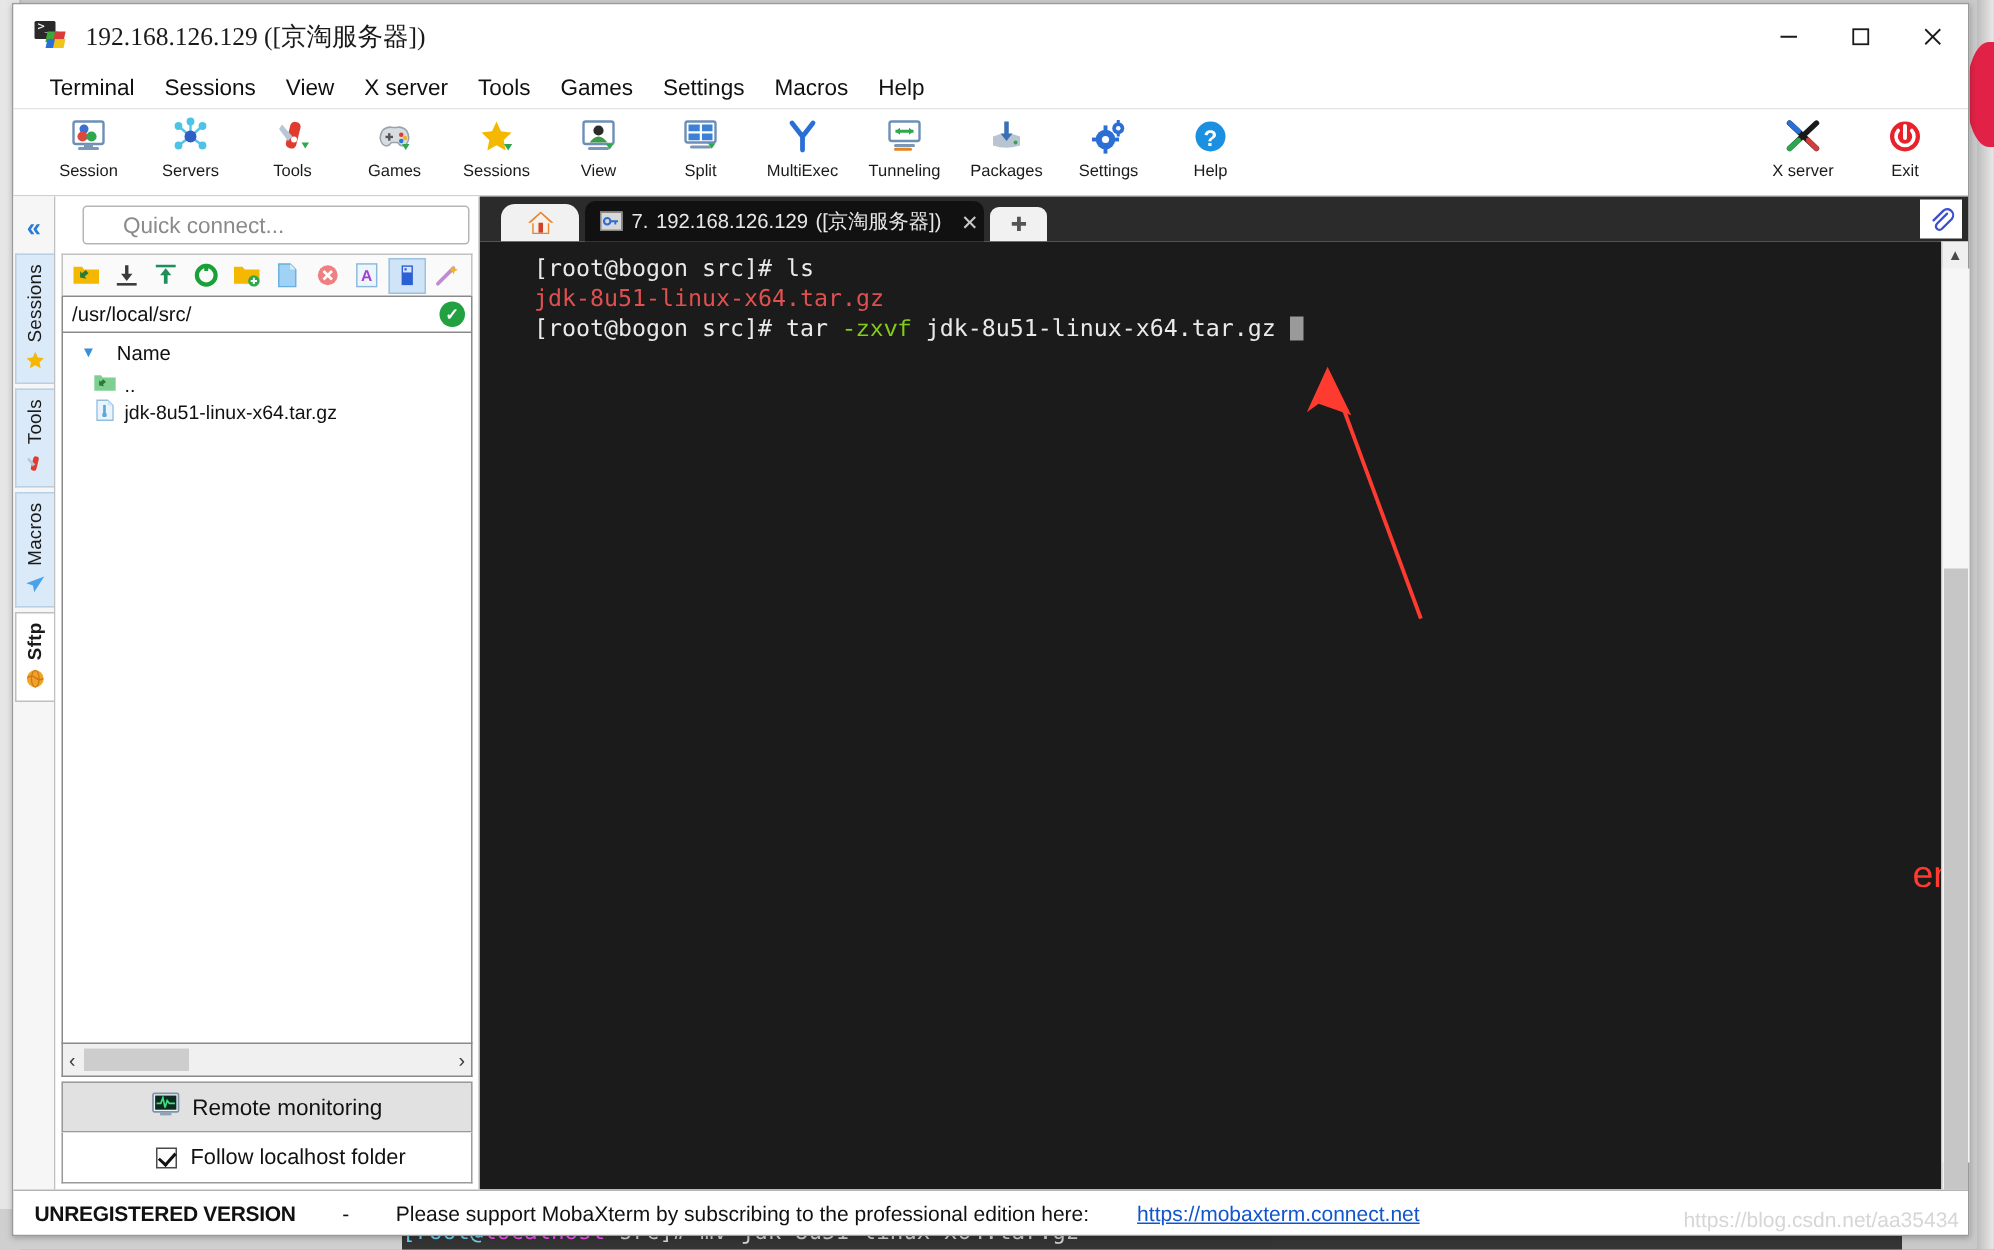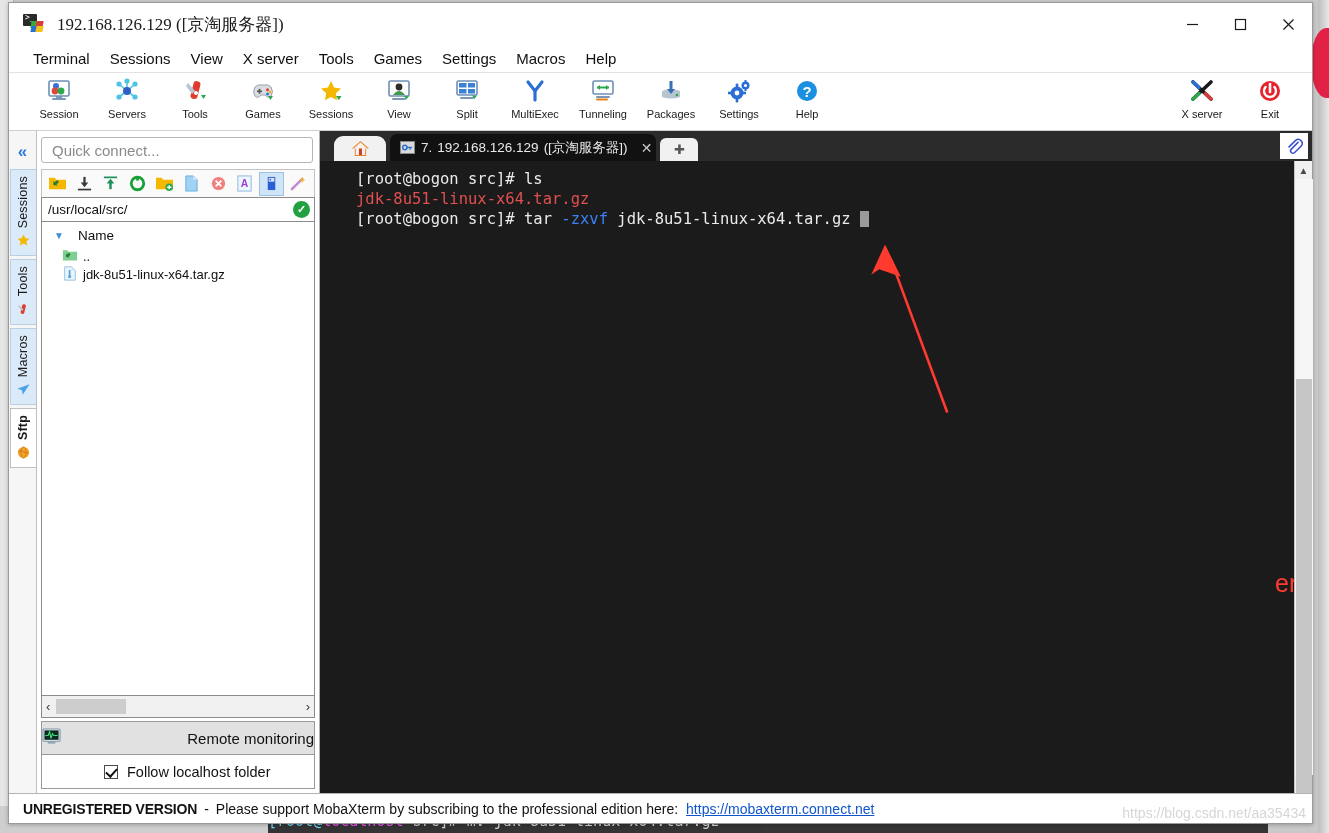--- a/index.html
+++ b/index.html
@@ -170,26 +170,26 @@
 
   
   #sftp {
     width: 283px; flex: 0 0 283px;
     display: flex; flex-direction: column;
     background: #fff;
     border-right: 1px solid #b0b0b0;
     padding: 0 4px 4px 4px;
   }
   #quick-connect {
-    margin: 6px 2px 6px 0;
+    margin: 6px 2px 6px 14px;
     height: 26px;
     border: 1px solid #b6b6b6;
     border-radius: 3px;
     display: flex; align-items: center;
-    padding-left: 10px;
+    padding-left: 26px;
     color: #8a8a8a; font-size: 15px;
     background: #fff;
   }
   #sftp-toolbar {
     display: flex; align-items: center;
     border: 1px solid #c2c2c2;
     border-bottom: none;
     height: 28px;
     background: #fafafa;
     padding: 0 2px;
@@ -237,21 +237,21 @@
     padding: 0 4px;
     font-size: 13px; color: #3a3a3a;
   }
   #hscroll .thumb { height: 15px; width: 70px; background: #cdcdcd; margin-left: 6px; flex: 0 0 70px;}
   #hscroll .track { flex: 1 1 auto; }
   #remote-mon {
     height: 34px; flex: 0 0 34px;
     margin-top: 3px;
     border: 1px solid #9a9a9a;
     background: #e1e1e1;
-    display: flex; align-items: center; justify-content: space-between;
+    display: flex; align-items: center; justify-content: center;
     font-size: 15px; color: #111;
   }
   #remote-mon .mico { margin-right: 8px; }
   #follow-row {
     height: 34px; flex: 0 0 34px;
     display: flex; align-items: center;
     padding-left: 62px;
     font-size: 14.5px; color: #111;
     border: 1px solid #9a9a9a; border-top: none;
     background: #fff;
@@ -326,21 +326,21 @@
     position: relative;
     overflow: hidden;
     padding: 8px 0 0 4px;
     font-family: "DejaVu Sans Mono", monospace;
     font-size: 15.5px;
     line-height: 20px;
   }
   .tline { white-space: pre; color: #e6e6e6; margin-left: 32px; }
   .c-white { color: #eaeaea; }
   .c-red   { color: #e05050; }
-  .c-cyan  { color: #3b82f6; }
+  .c-cyan  { color: #84cc16; font-family: Liberation Mono, monospace; }
   .cursor {
     display: inline-block; width: 9px; height: 16px;
     background: #9a9a9a; vertical-align: -3px;
   }
   #annot { position: absolute; left: 0; top: 0; width: 100%; height: 100%; pointer-events: none; }
   #annot-label {
     position: absolute; left: 955px; top: 412px;
     color: #ff3b30; font-size: 25px;
     font-family: "Liberation Sans", sans-serif;
   }
@@ -358,20 +358,21 @@
 
   
   #statusbar {
     height: 30px; flex: 0 0 30px;
     background: #fff;
     border-top: 1px solid #b4b4b4;
     display: flex; align-items: center;
     padding-left: 14px;
     font-size: 14px; color: #111;
     position: relative;
+    gap: 24px;
   }
   #unreg { font-weight: bold; letter-spacing: -.2px; }
   #status-dash { margin: 0 7px; }
   #status-msg { }
   #status-link { color: #1155cc; margin-left: 8px; }
   #watermark {
     position: absolute; right: 6px; bottom: 2px;
     color: #d6d6d6; font-size: 14px;
     white-space: nowrap;
   }

